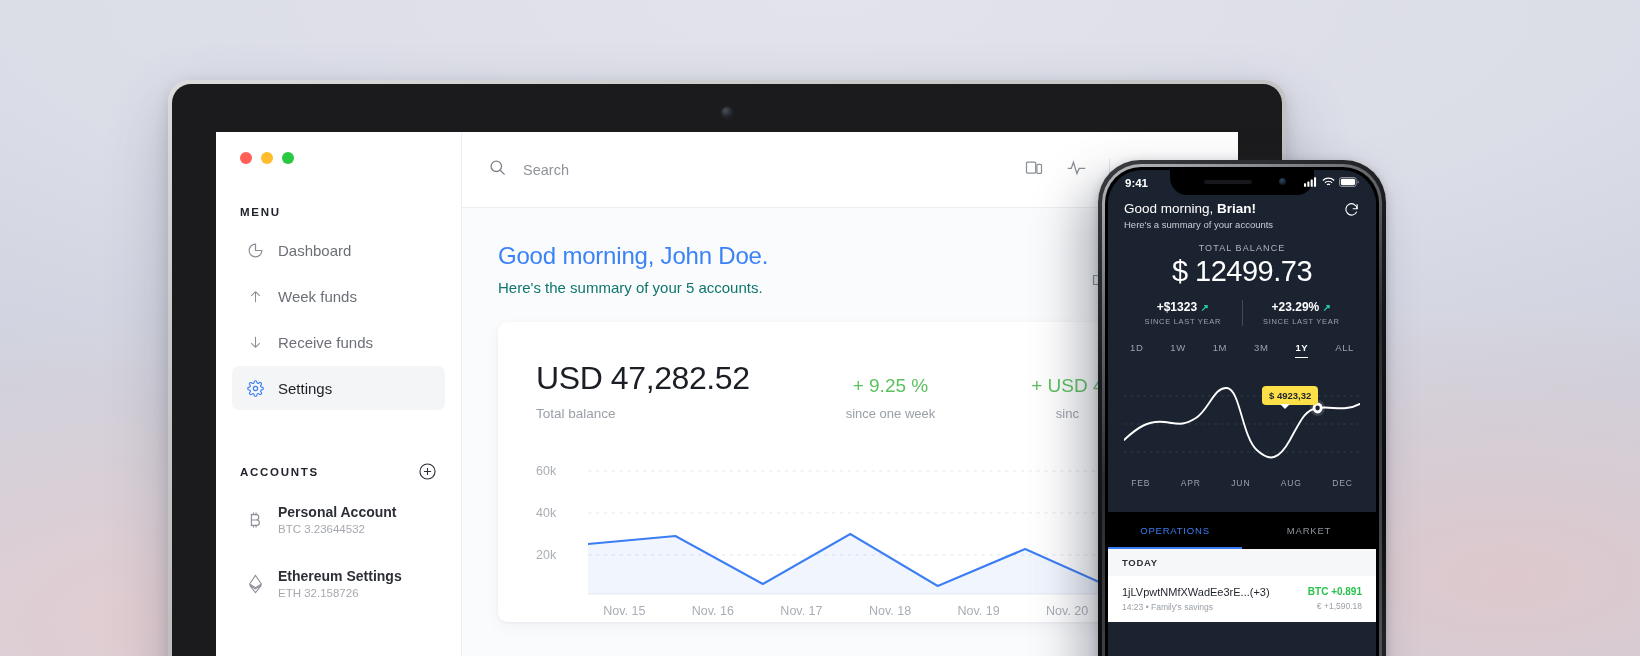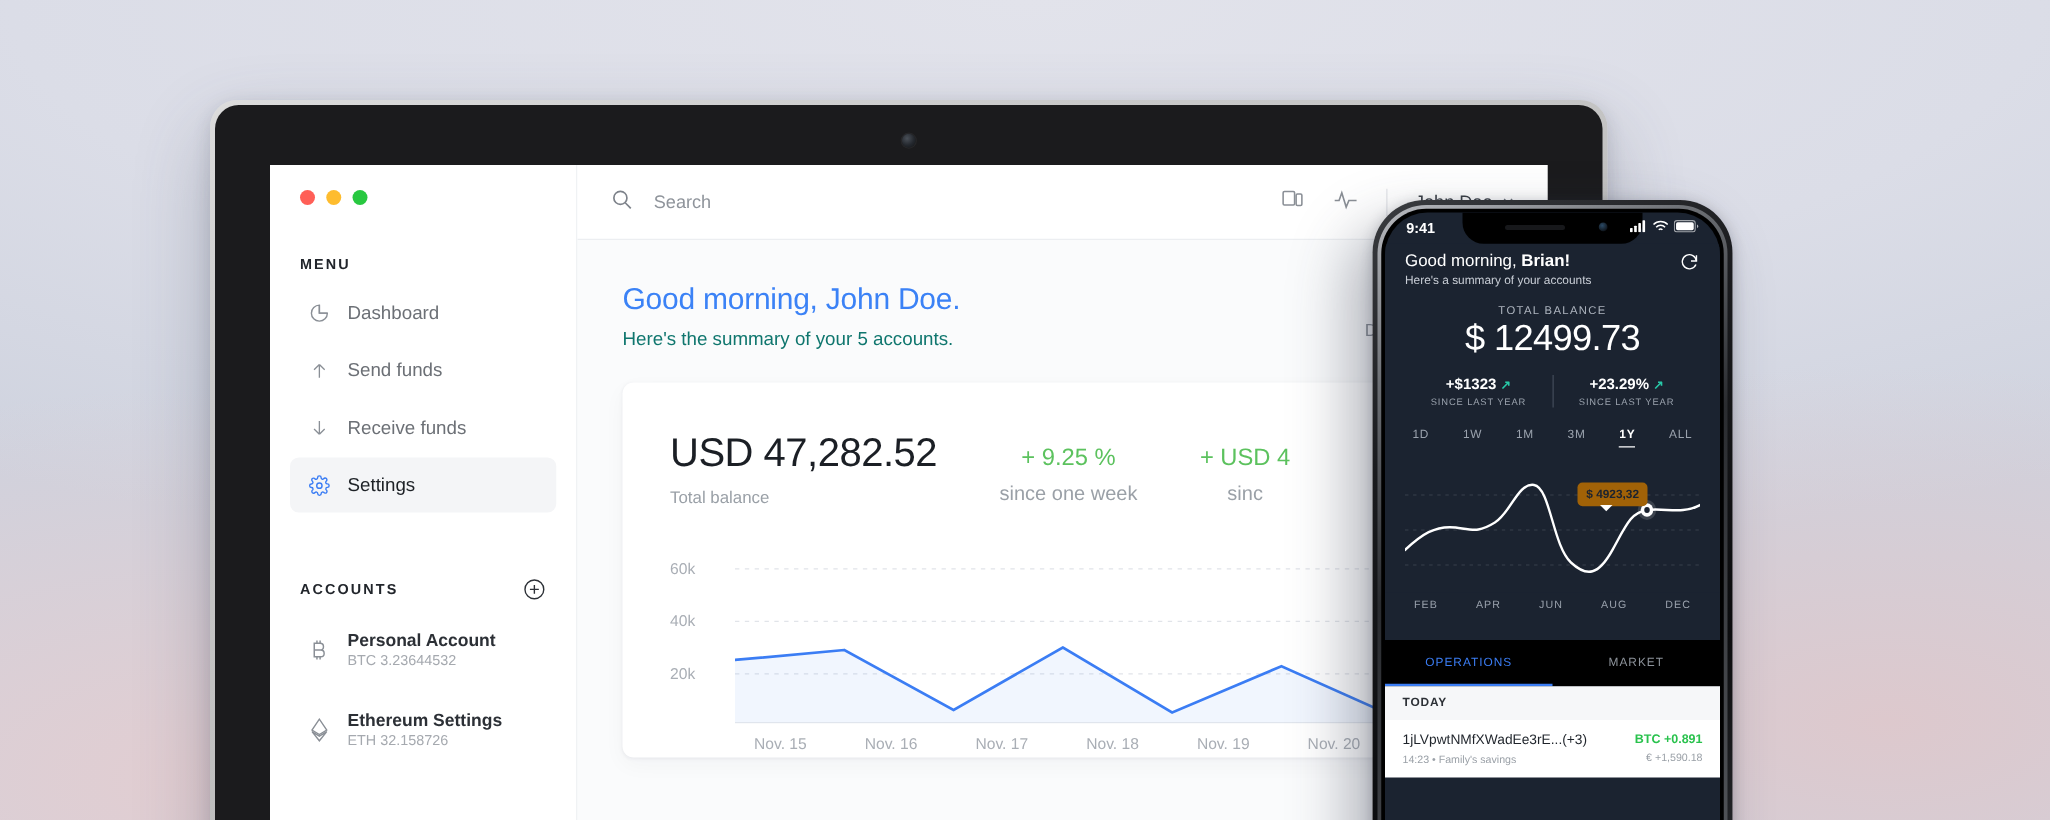--- a/index.html
+++ b/index.html
@@ -86,21 +86,21 @@
     height: 50px; padding: 0 14px; border-radius: 7px;
     margin-top: 14px;
   }
   .acct-ico { width: 18px; flex:none; display:flex; align-items:center; justify-content:center; }
   .acct-name { font-size: 14px; color: #2c3036; font-weight: 600; line-height: 1.35; }
   .acct-sub { font-size: 11.5px; color: #a5a9af; line-height: 1.4; }
 
   
   .main { flex: 1; background: #fafbfc; display: flex; flex-direction: column; min-width: 0; }
   .topbar {
-    height: 60px; background: #fff; border-bottom: 1px solid #eceef1;
+    height: 76px; background: #fff; border-bottom: 1px solid #eceef1;
     display: flex; align-items: center; padding: 0 26px; gap: 14px;
   }
   .search-wrap { display: flex; align-items: center; gap: 16px; flex: 1; }
   .search-input {
     border: none; outline: none; background: transparent;
     font-family: inherit; font-size: 14.5px; color: #4a4f56; width: 260px;
   }
   .search-input::placeholder { color: #8f949b; }
   .topbar-icons { display: flex; align-items: center; gap: 22px; }
   .divider-v { width: 1px; height: 22px; background: #e3e5e9; }
@@ -112,26 +112,26 @@
   .greet p { font-size: 15px; color: #0f766e; margin-top: 9px; }
   .seg { display: flex; align-items: center; gap: 4px; }
   .seg-item { font-size: 14px; color: #8b9097; padding: 8px 17px; border-radius: 7px; }
   .seg-item.active { background: #e6eeff; color: #3b7df4; font-weight: 700; }
 
   .card {
     margin-top: 26px; background: #fff; border-radius: 9px;
     box-shadow: 0 1px 3px rgba(30,40,60,0.06), 0 6px 18px rgba(30,40,60,0.035);
     padding: 30px 0 0 0; min-height: 300px; margin-right: 0;
   }
-  .card-head { display: flex; align-items: flex-end; gap: 50px; padding: 8px 38px 0 38px; }
+  .card-head { display: flex; align-items: flex-end; gap: 96px; padding: 8px 38px 0 38px; }
   .bal-amount { font-size: 32px; color: #1b1f25; font-weight: 400; letter-spacing: -0.4px; }
   .bal-label { font-size: 13.5px; color: #9aa0a7; margin-top: 9px; }
   .stat { text-align: center; }
   .stat-val { font-size: 19px; color: #5cc25e; }
-  .stat-sub { font-size: 16px; color: #9aa0a7; margin-top: 9px; }
+  .stat-sub { font-size: 13px; color: #9aa0a7; margin-top: 9px; }
 
   .chart { position: relative; height: 150px; margin: 28px 38px 0 38px; }
   .ylab { position: absolute; left: 0; font-size: 12.5px; color: #a9aeb5; transform: translateY(-50%); }
   .chart-plot { position: absolute; left: 52px; right: 0; top: 0; bottom: 0; }
   .xlabels { position: absolute; left: 44px; right: 0; top: 155px; display: flex; }
   .xlab { flex: 1; text-align: center; font-size: 12.5px; color: #a9aeb5; }
 
   
   .phone {
     position: absolute; left: 1098px; top: 160px;
@@ -184,21 +184,21 @@
   .ph-stat-sub { font-size: 7.5px; letter-spacing: 0.7px; color: #9aa2ad; margin-top: 3px; }
   .ph-div { width: 1px; height: 26px; background: #424b58; }
 
   .ranges { display: flex; justify-content: space-between; margin-top: 16px; padding: 0 6px; text-align: right; }
   .range { font-size: 9.5px; color: #9aa2ad; letter-spacing: 0.6px; padding-bottom: 4px; }
   .range.active { color: #fff; font-weight: 700; border-bottom: 1.5px solid #fff; }
 
   .ph-chart { position: relative; height: 112px; margin-top: 4px; }
   .tooltip {
     position: absolute; left: 138px; top: 24px;
-    background: #a16207; color: #1b2330; font-size: 9.5px; font-weight: 700;
+    background: #fde047; color: #1b2330; font-size: 9.5px; font-weight: 700;
     padding: 4px 7px; border-radius: 4px; white-space: nowrap;
   }
   .tooltip:after {
     content:''; position:absolute; left: 18px; bottom: -4px;
     border-left: 5px solid transparent; border-right: 5px solid transparent;
     border-top: 5px solid #fff;
   }
   .months { display: flex; justify-content: space-around; padding: 4px 8px 8px 8px; background:#1b2330; }
   .month { font-size: 8.5px; letter-spacing: 0.9px; color: #9aa2ad; }
 
@@ -240,21 +240,21 @@
             </span>
             <span>Dashboard</span>
           </div>
 
           <div class="nav-item">
             <span class="ico">
               <svg width="17" height="17" viewBox="0 0 24 24" fill="none" stroke="#8a8f96" stroke-width="1.5">
                   <path d="M12 20V5M12 5l-6 6M12 5l6 6"></path>
                 </svg>
             </span>
-            <span>Send funds</span>
+            <span>Week funds</span>
           </div>
 
           <div class="nav-item">
             <span class="ico">
               <svg width="17" height="17" viewBox="0 0 24 24" fill="none" stroke="#8a8f96" stroke-width="1.5">
                   <path d="M12 4v15M12 19l-6-6M12 19l6-6"></path>
                 </svg>
             </span>
             <span>Receive funds</span>
           </div>

